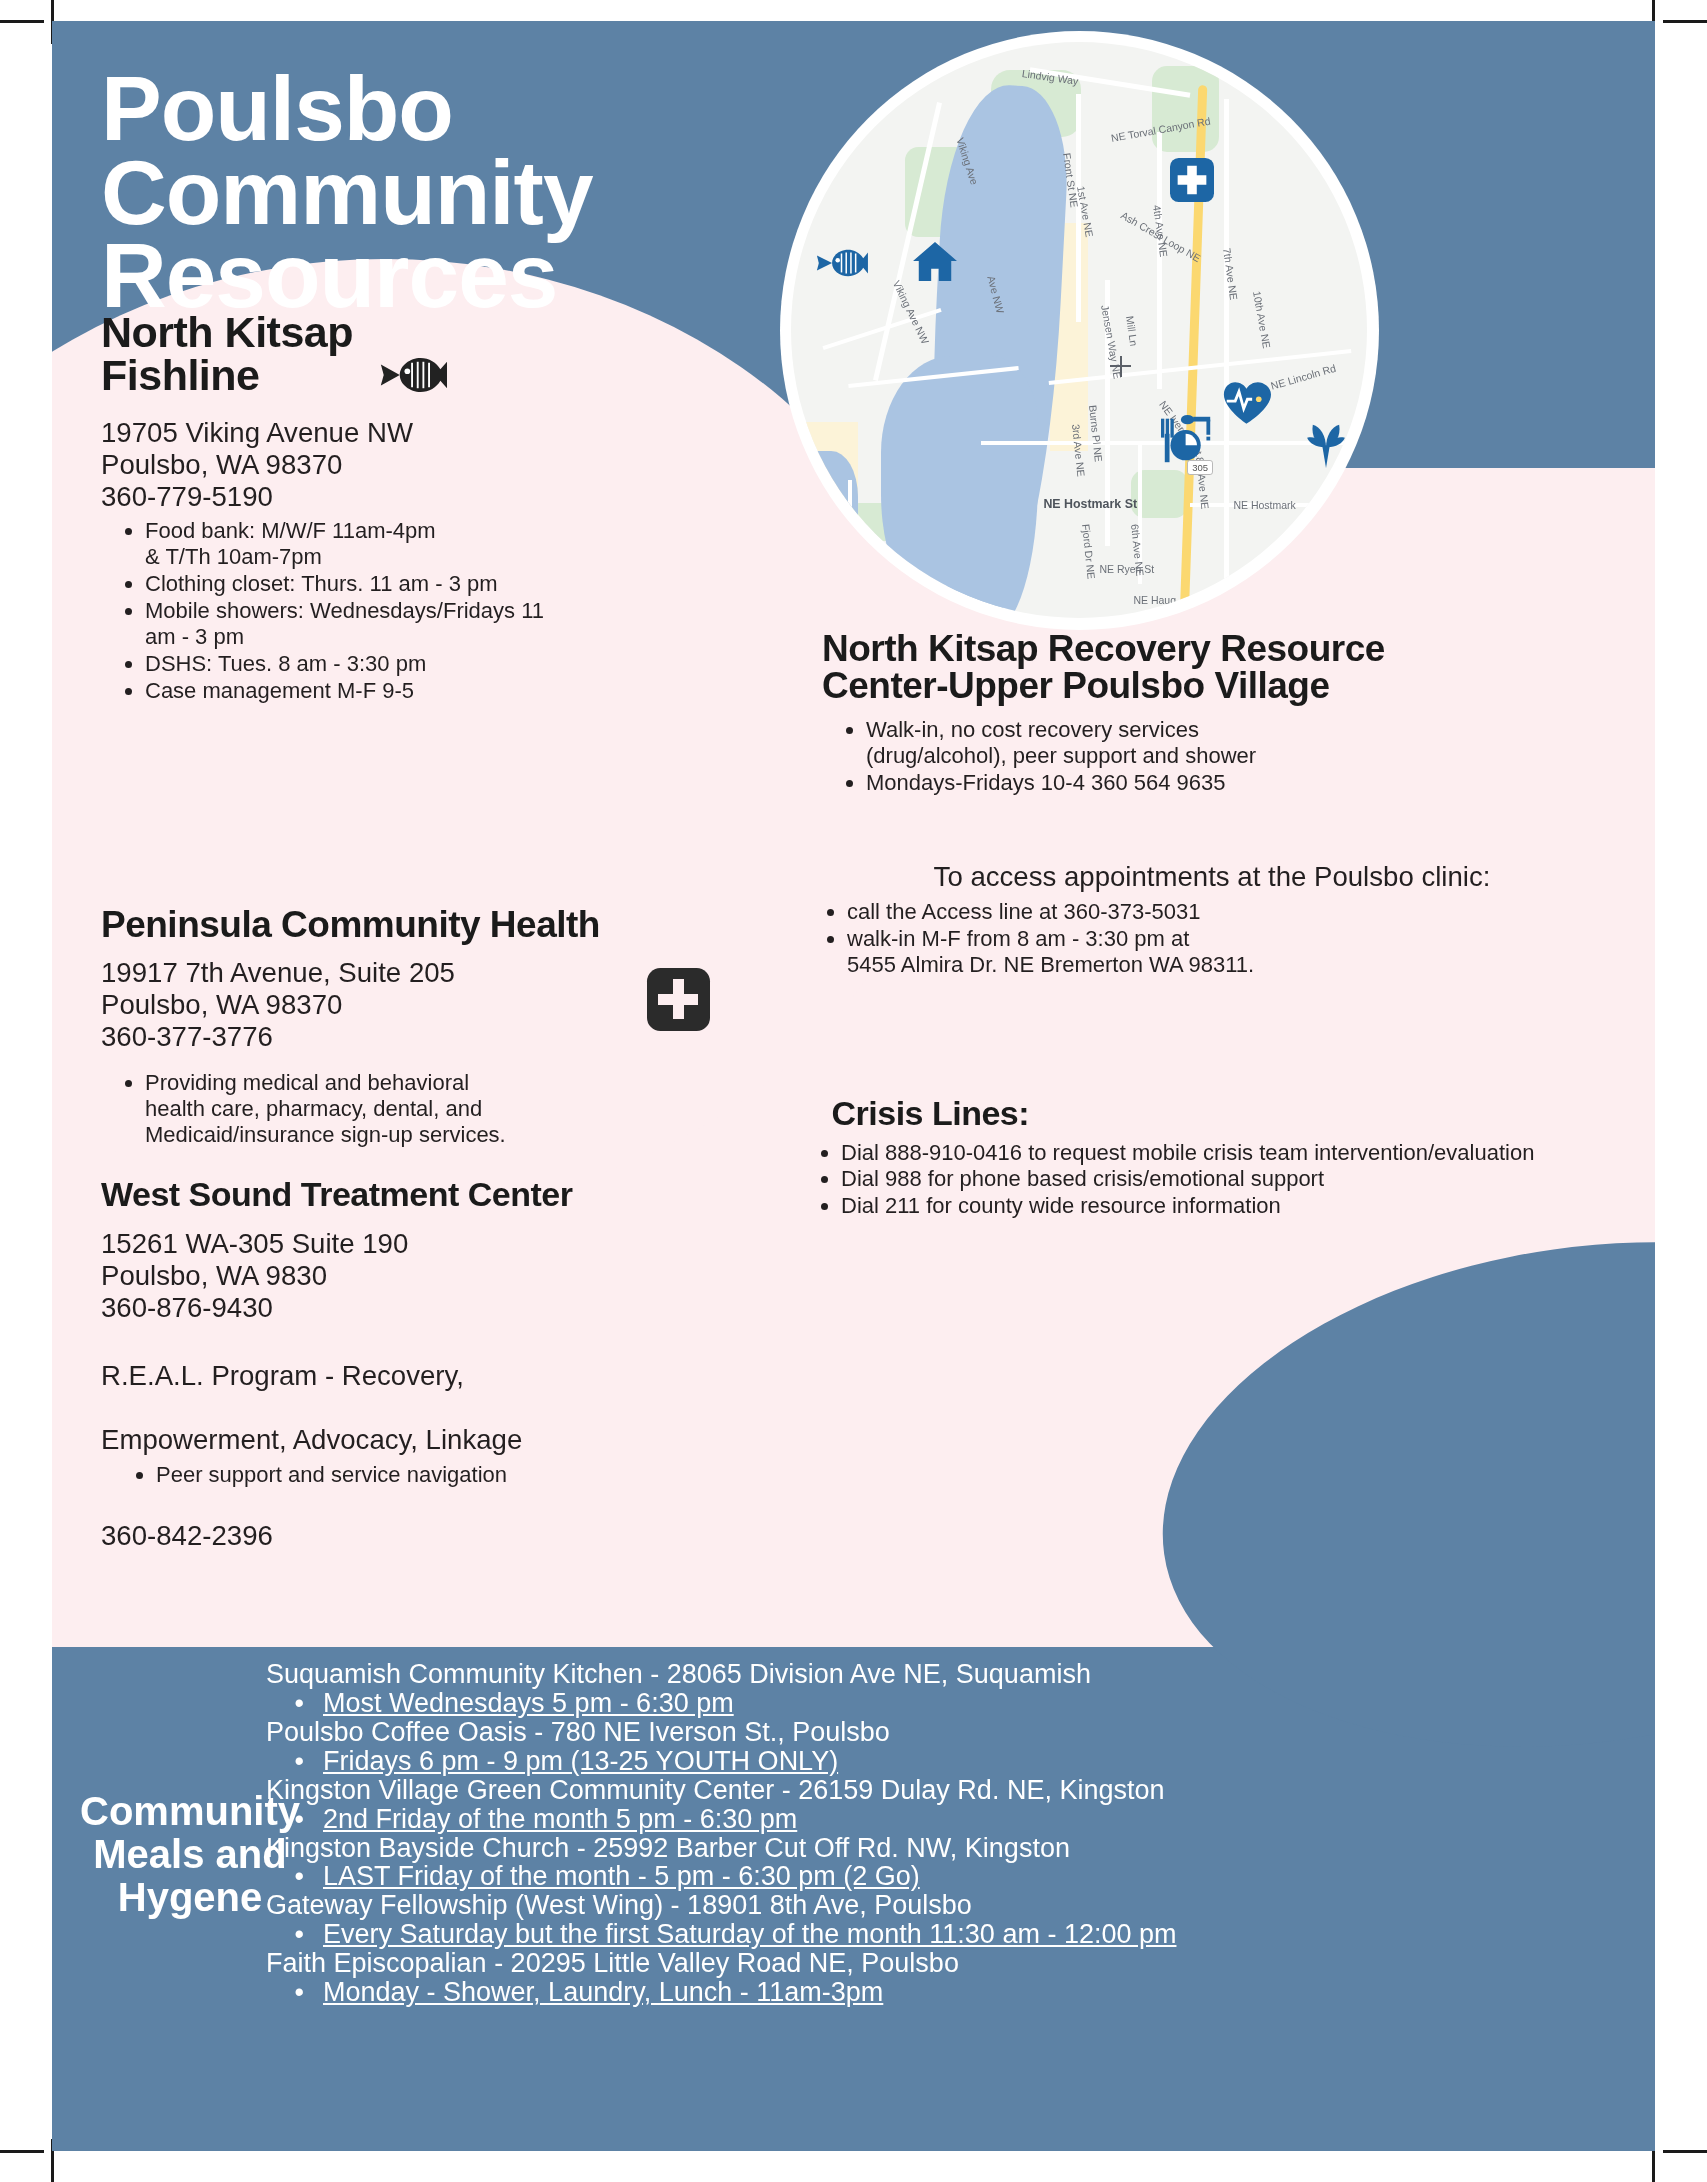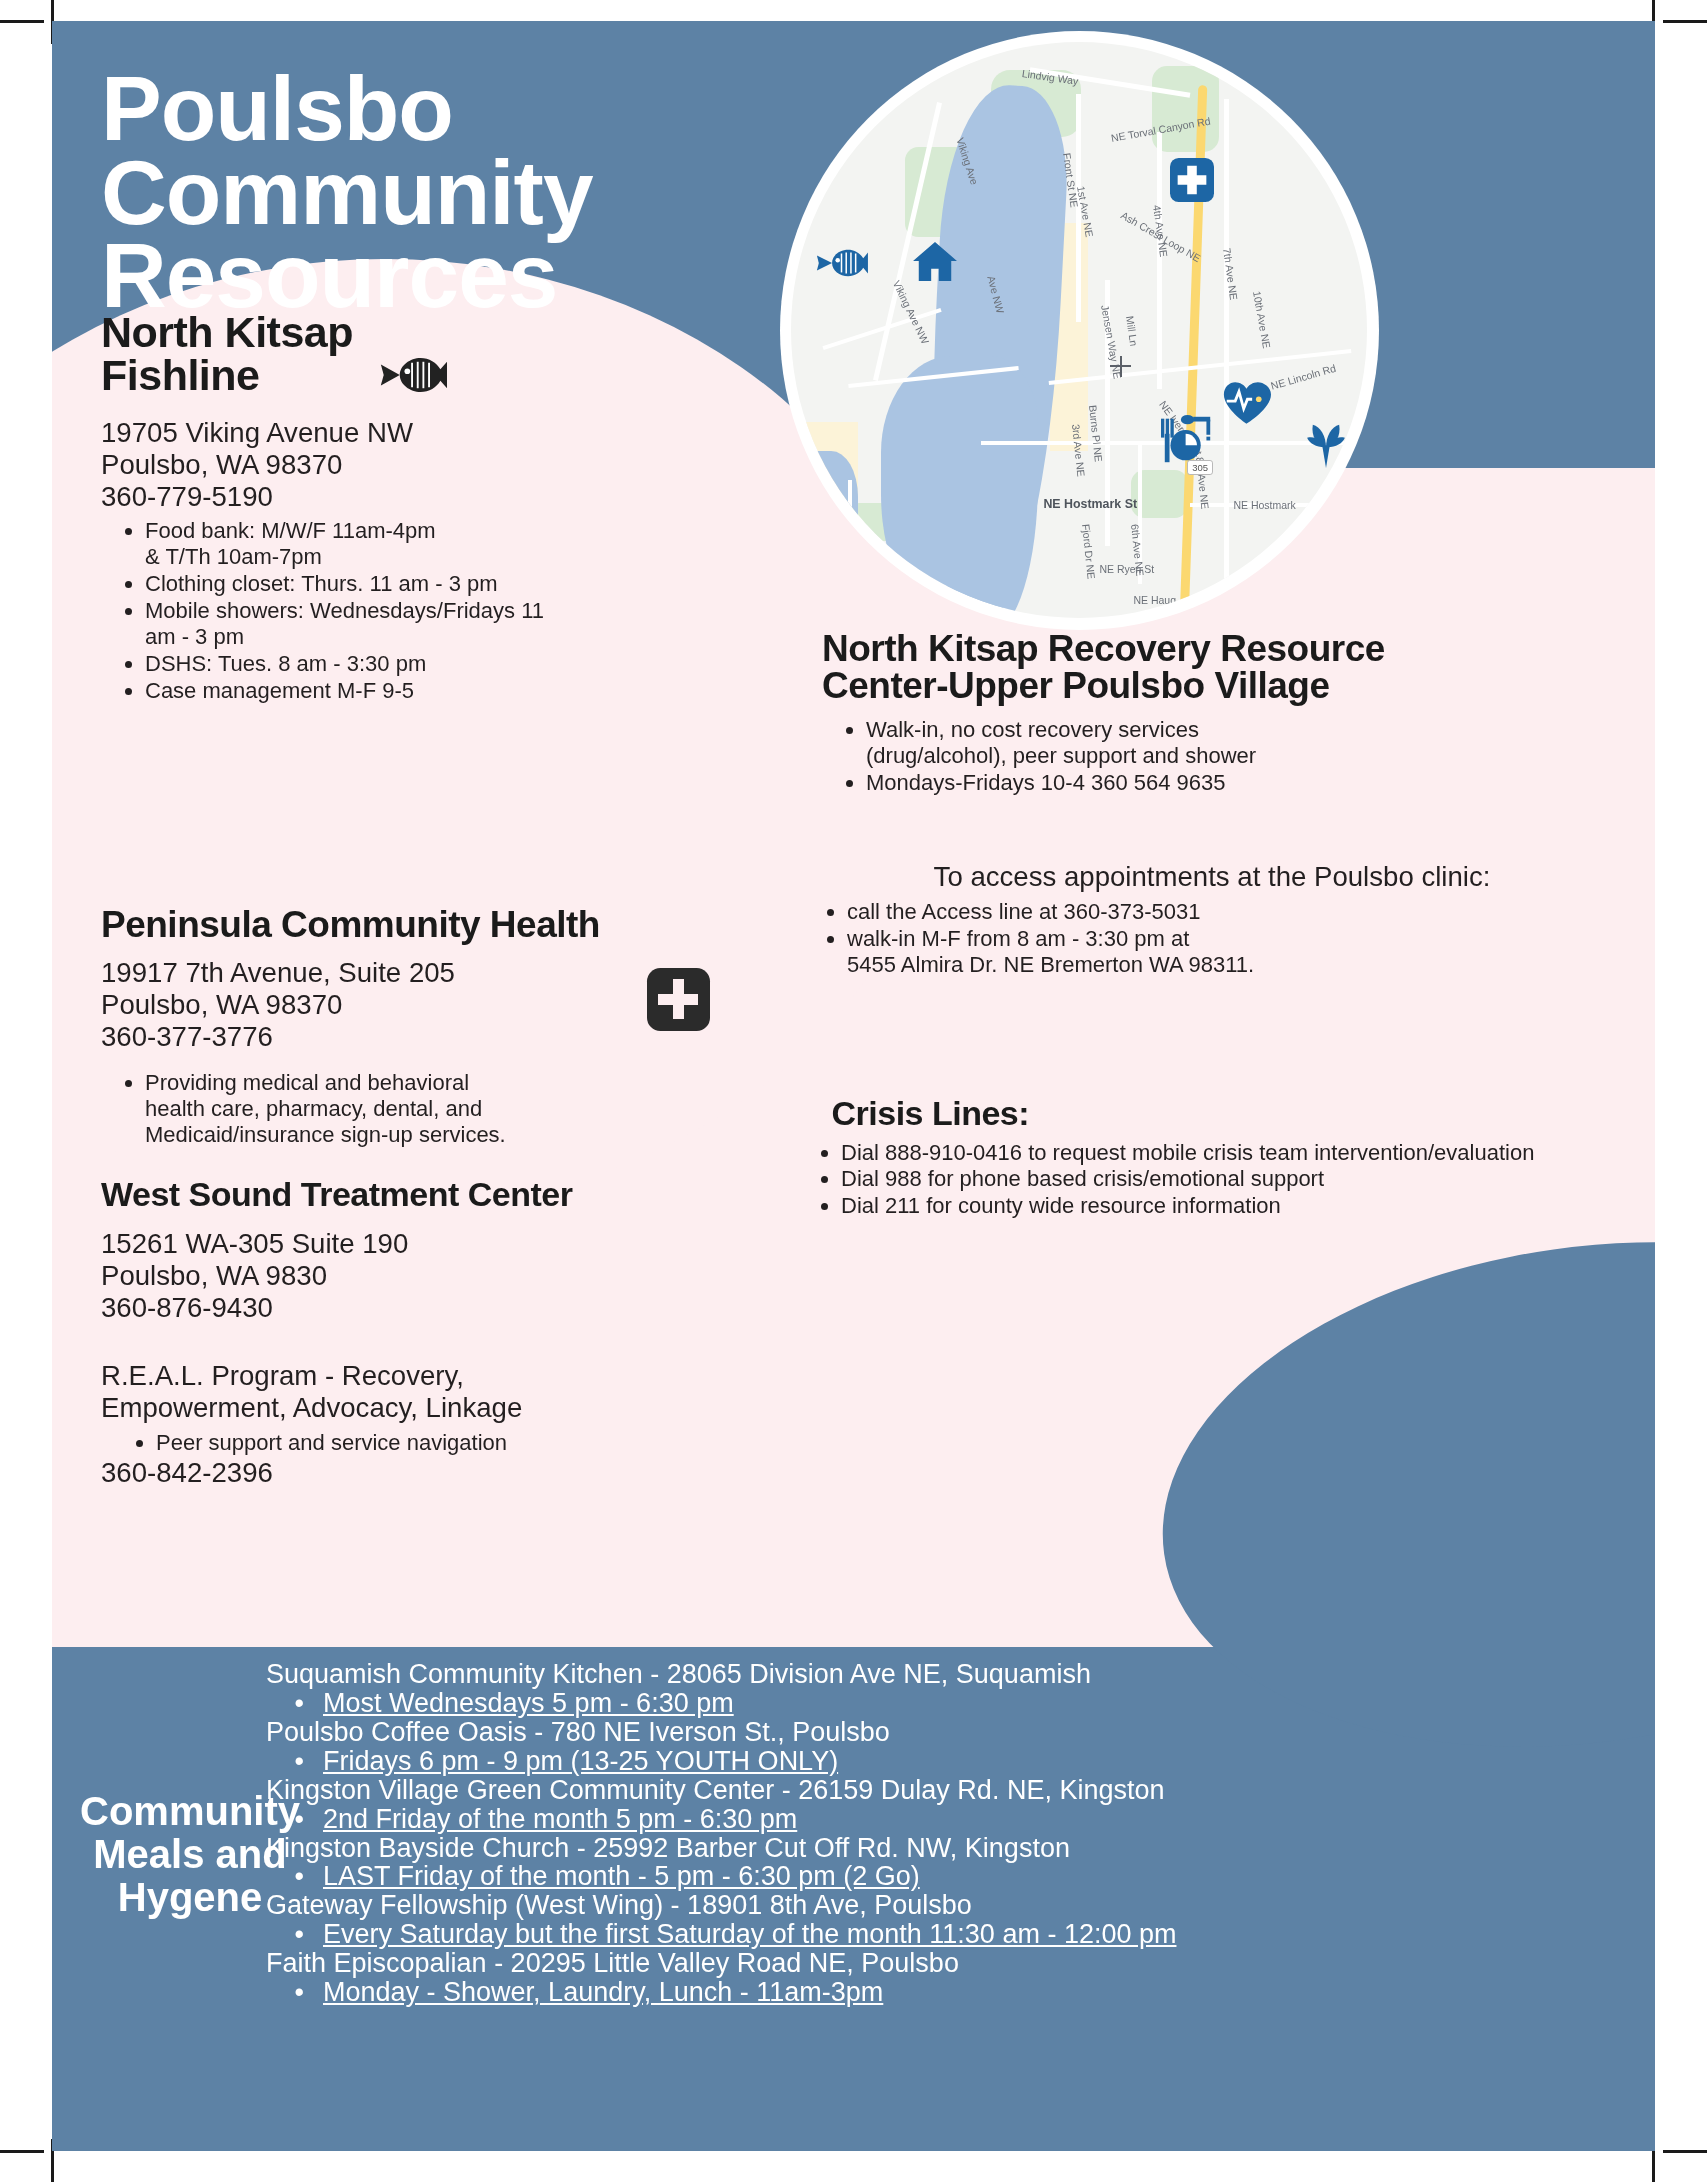--- a/index.html
+++ b/index.html
@@ -140,20 +140,21 @@
   ul.blist li {
     font-size: 22px; line-height: 1.18;
     color: #231f20; margin-bottom: 1px;
     white-space: pre-line;
   }
   ul.blist.justify li { text-align: justify; }
 
   .plain {
     font-size: 27.6px; line-height: 1.16; color: #231f20;
     white-space: pre-line;
+    margin-top: 32px;
   }
 
   
   .icon-fish { display:inline-block; vertical-align: -5.7px; margin-left: 15px;}
   .icon-cross {
     width: 63px; height: 63px; border-radius: 13.3px;
     background: #2b2b2b; position: relative; display:inline-block;
   }
   .icon-cross:before, .icon-cross:after {
     content:""; position:absolute; background:#fdeef0;

